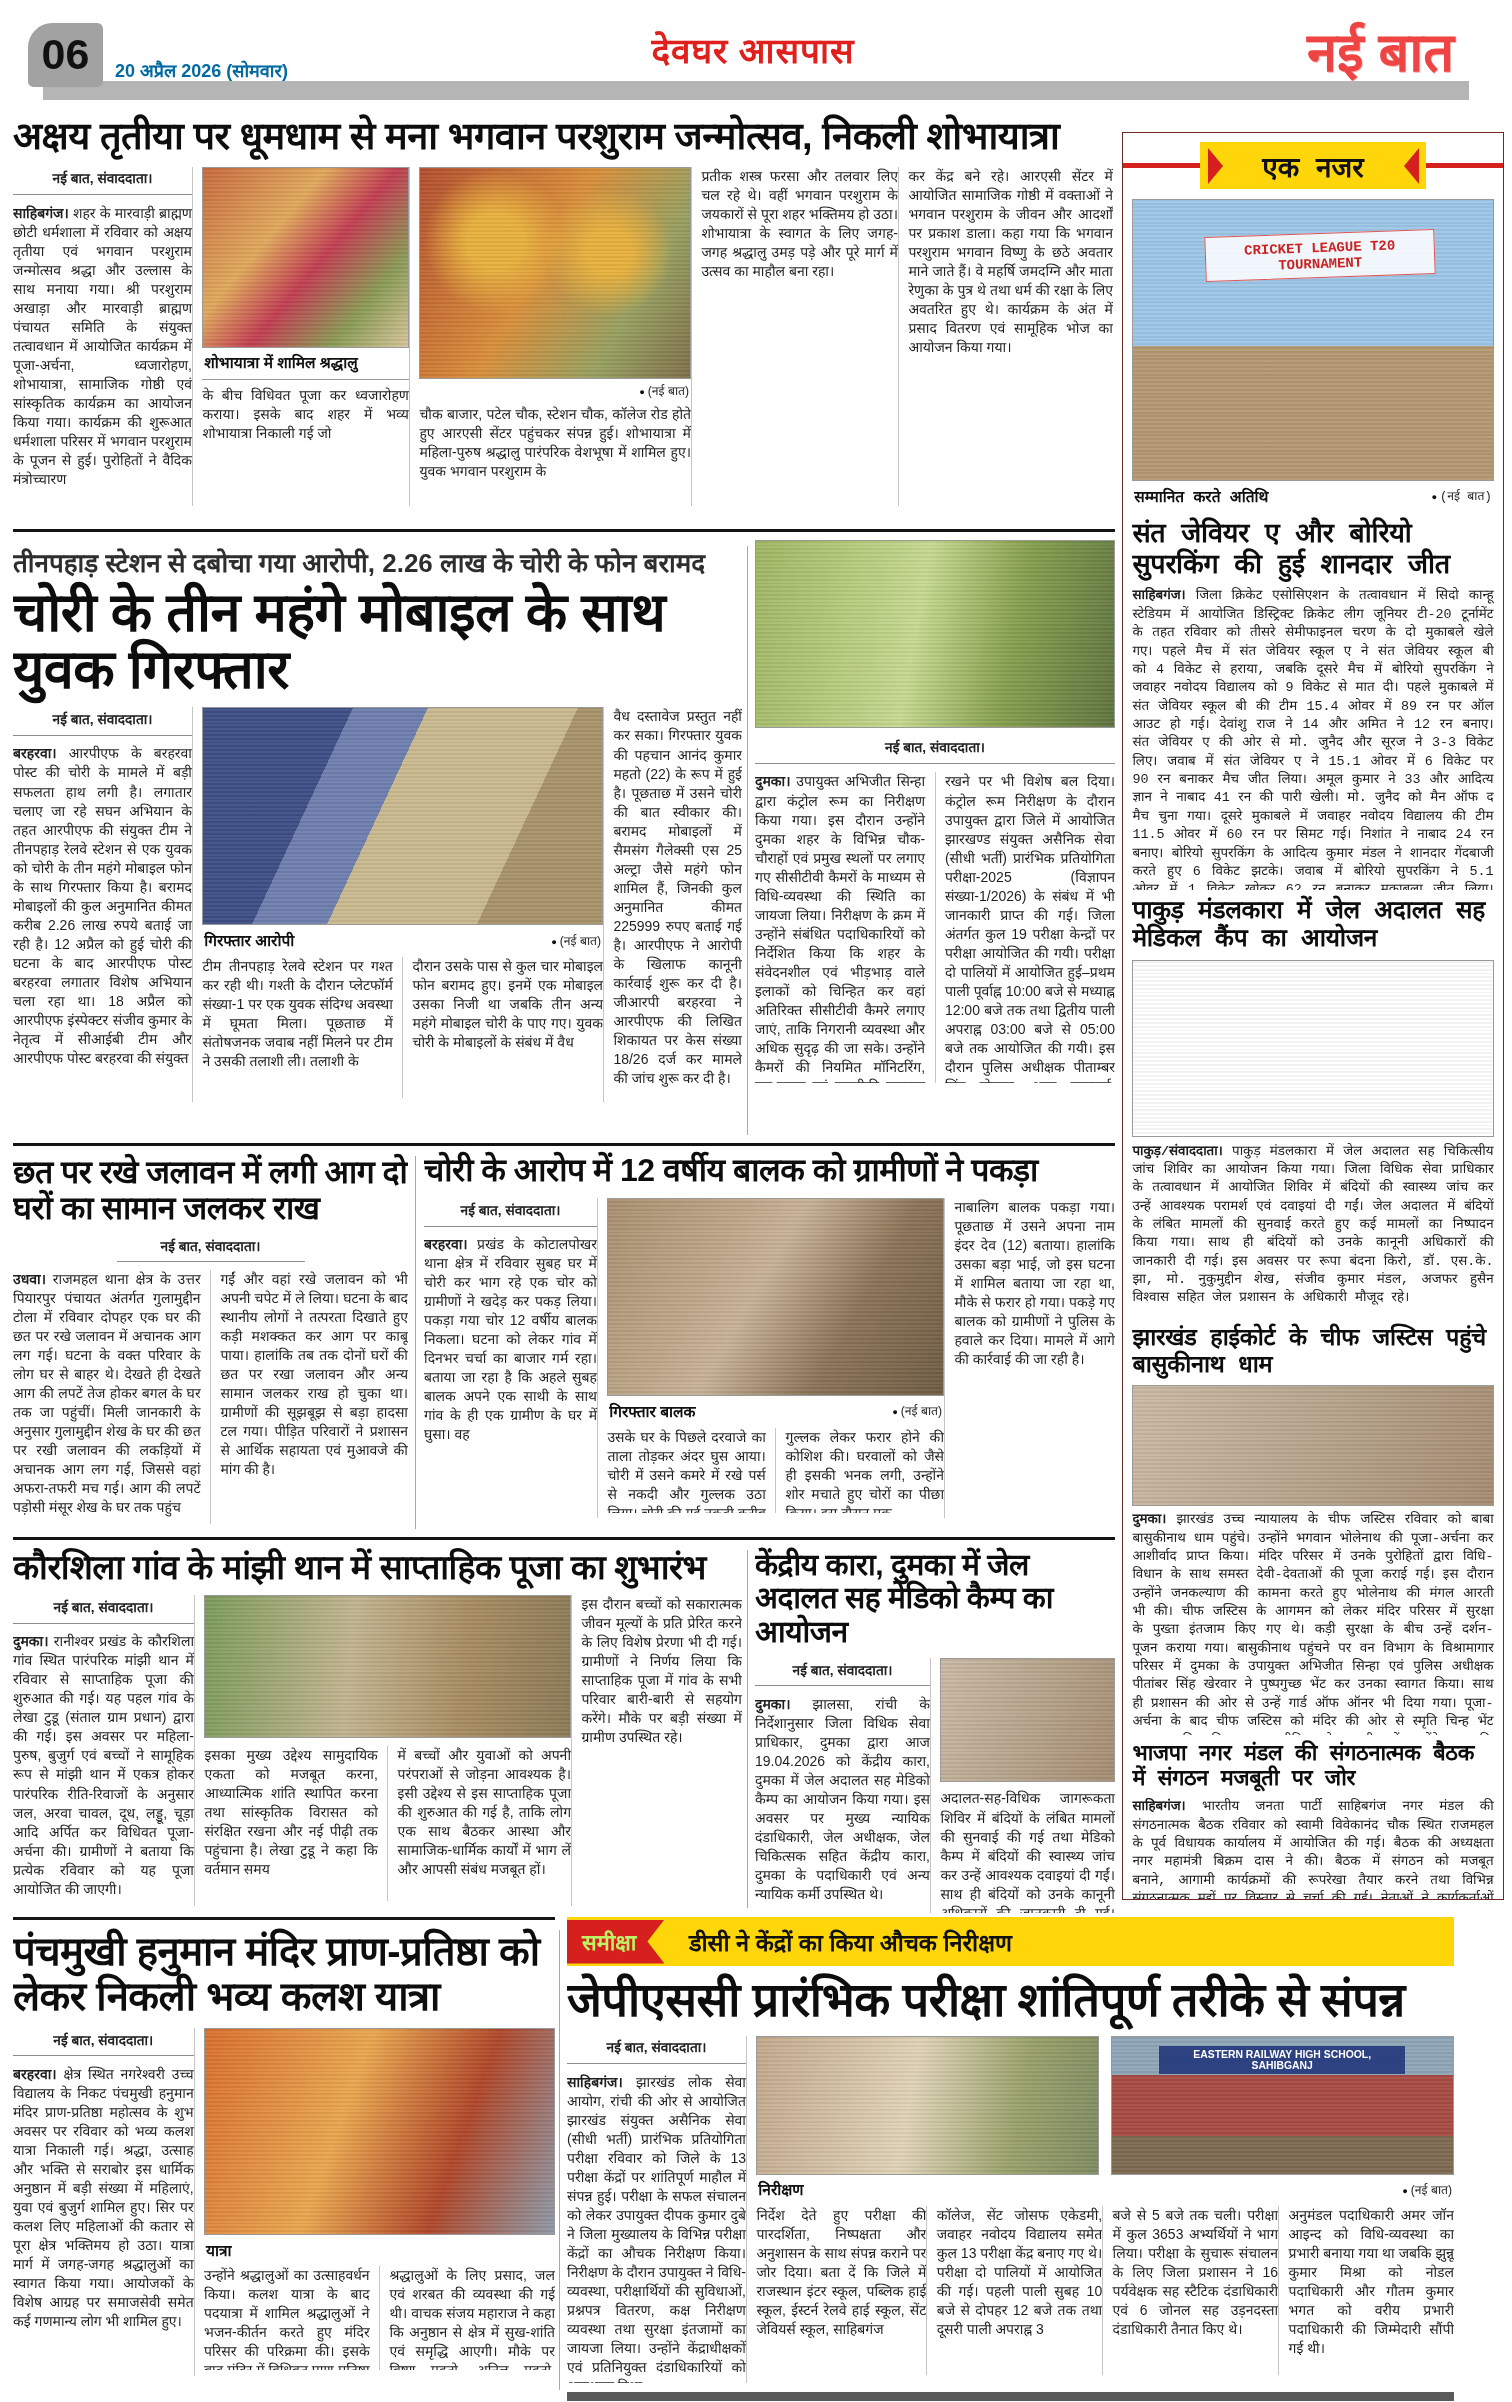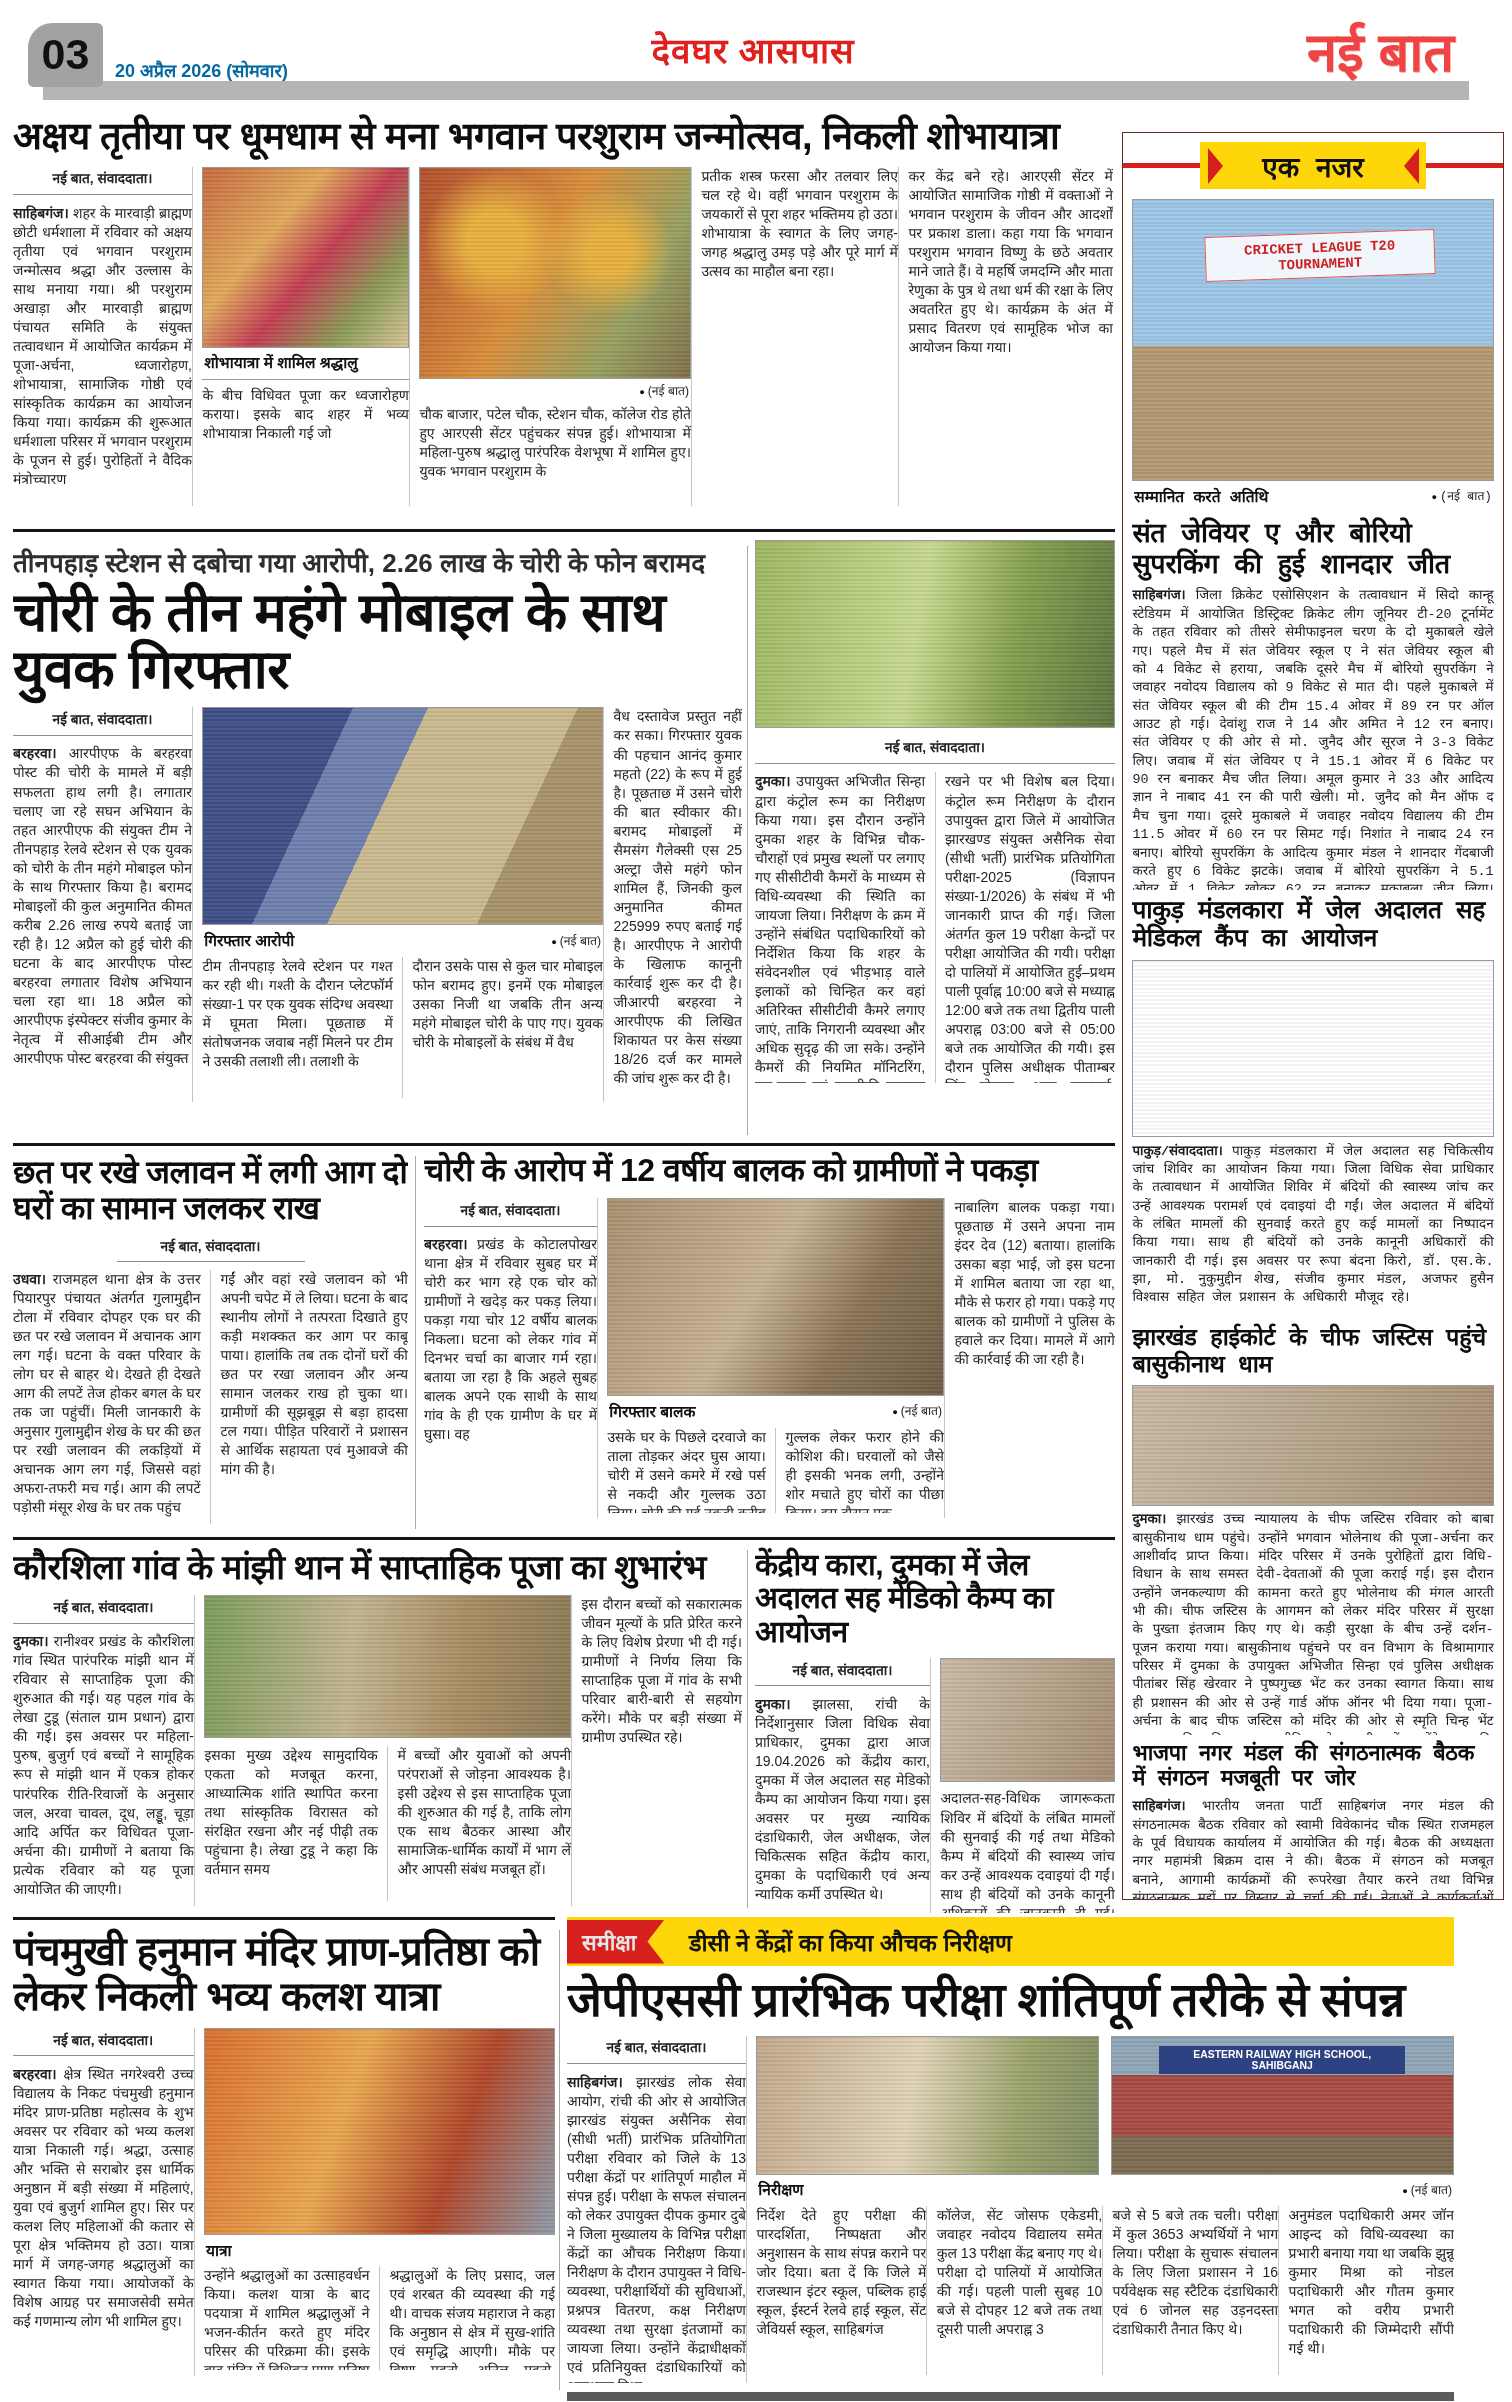--- a/index.html
+++ b/index.html
@@ -66,29 +66,29 @@
     background:#ffd60a; display:flex; align-items:center; justify-content:center;
     font-size:28px; font-weight:900; color:#111; }
   .eklabel::before, .eklabel::after { content:""; position:absolute; top:5.6px; border-top:18px solid transparent;
     border-bottom:18px solid transparent; }
   .eklabel::before { left:7.5px;  border-left:15px solid #d6201d; }
   .eklabel::after  { right:7.5px; border-right:15px solid #d6201d; }
   .ek-hl { font-weight:900; color:#0d0d0d; line-height:1.15; margin:7.5px 0 5.6px; letter-spacing:-0.3px; }
   .ek-body { font-size:13.4px; line-height:1.37; text-align:justify; overflow:hidden; }
   
   .banner { background:#ffd60a; display:flex; align-items:center; overflow:hidden; }
-  .banner .lab { background:#d6201d; color:#e5e5e5; font-size:21.7px; font-weight:800; padding:7.5px 28px 7.5px 15px;
+  .banner .lab { background:#d6201d; color:#bef264; font-size:21.7px; font-weight:800; padding:7.5px 28px 7.5px 15px;
     clip-path:polygon(0 0, 100% 0, calc(100% - 17px) 50%, 100% 100%, 0 100%); }
   .banner .txt { color:#111; font-size:23.5px; font-weight:900; margin-left:24.5px; }
 </style>
 </head>
 <body>
 
 <div class="abs graybar" style="left:43px;top:81px;width:1426px;height:19px"></div>
-<div class="abs pageno" style="left:28px;top:22.6px;width:75px;height:64px">03</div>
+<div class="abs pageno" style="left:28px;top:22.6px;width:75px;height:64px">06</div>
 <div class="abs hdate" style="left:115px;top:58px">20 अप्रैल 2026 (सोमवार)</div>
 <div class="abs section-title" style="left:527px;top:26px;width:452px">देवघर आसपास</div>
 <div class="abs masthead" style="right:58px;top:13px">नई बात</div>
 
 <section class="abs" id="artA" style="left:13px;top:109px;width:1100px;height:418px;overflow:hidden">
   <h1 class="hl" style="font-size:38px;margin:5.6px 0 9.4px">अक्षय तृतीया पर धूमधाम से मना भगवान परशुराम जन्मोत्सव, निकली शोभायात्रा</h1>
   <div class="row" style="height:339px">
     <div class="col" style="width:179px">
       <div class="byline">नई बात, संवाददाता।</div>
       <p class="body"><b>साहिबगंज।</b> <span>शहर के मारवाड़ी ब्राह्मण छोटी धर्मशाला में रविवार को अक्षय तृतीया एवं भगवान परशुराम जन्मोत्सव श्रद्धा और उल्लास के साथ मनाया गया। श्री परशुराम अखाड़ा और मारवाड़ी ब्राह्मण पंचायत समिति के संयुक्त तत्वावधान में आयोजित कार्यक्रम में पूजा-अर्चना, ध्वजारोहण, शोभायात्रा, सामाजिक गोष्ठी एवं सांस्कृतिक कार्यक्रम का आयोजन किया गया। कार्यक्रम की शुरूआत धर्मशाला परिसर में भगवान परशुराम के पूजन से हुई। पुरोहितों ने वैदिक मंत्रोच्चारण</span></p>

